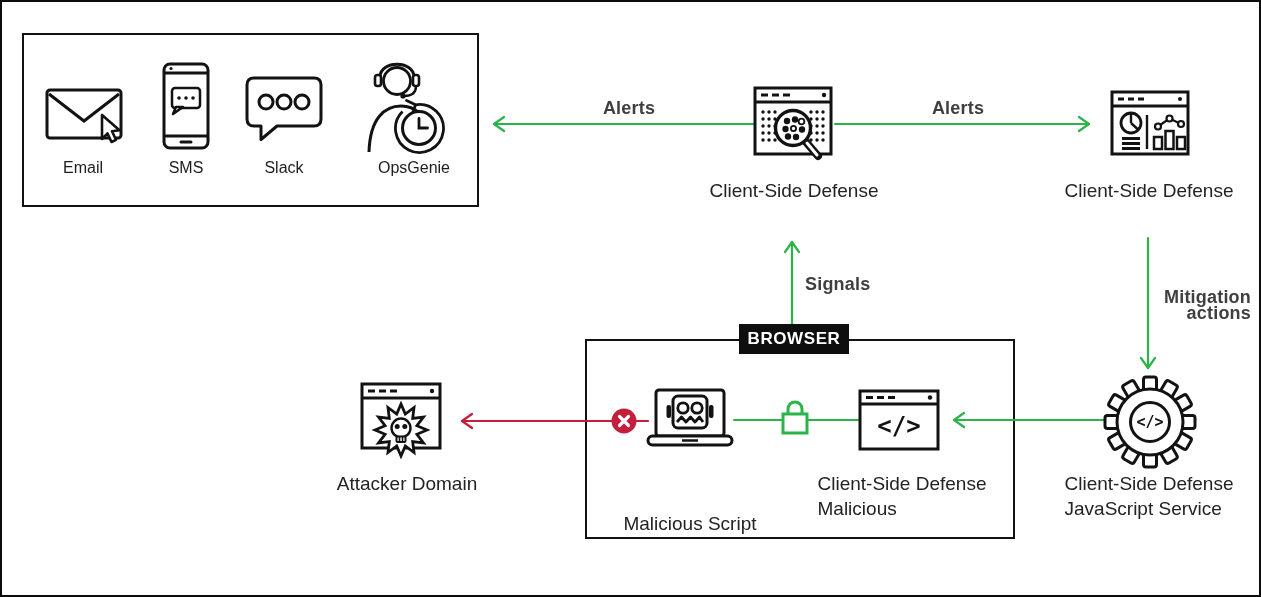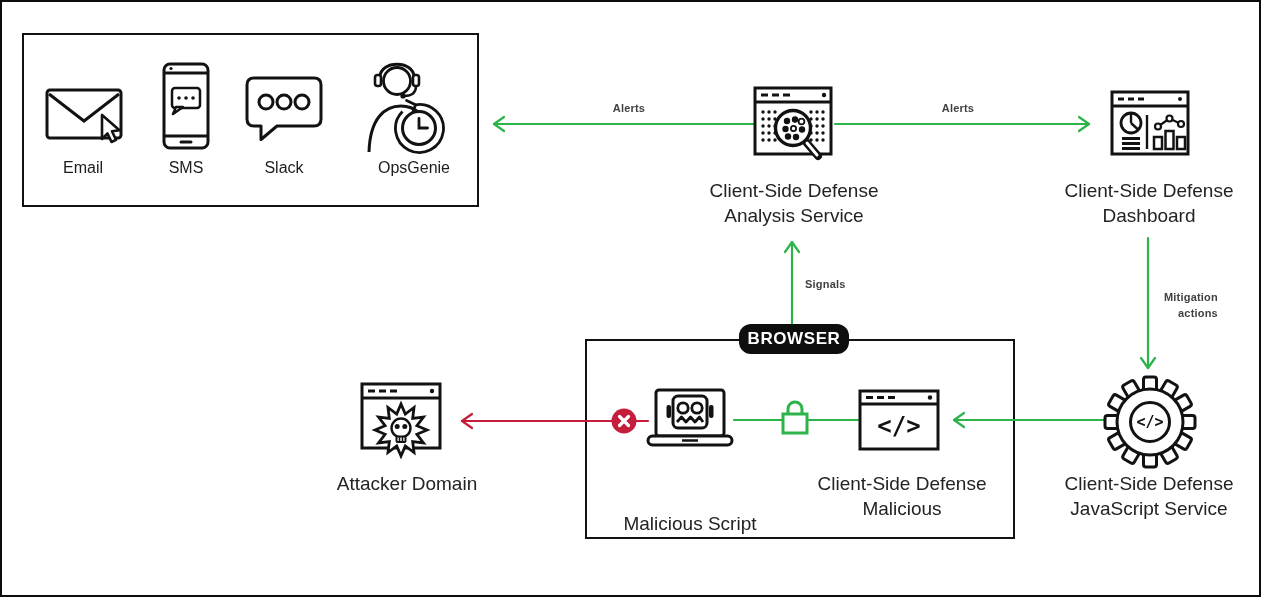--- a/index.html
+++ b/index.html
@@ -3,26 +3,26 @@
 <meta charset="utf-8">
 <style>
   html,body{margin:0;padding:0;background:#fff;font-family:"Liberation Sans",sans-serif;}
   :root{
     --green:#2CB34A; --red:#C41E3C; --ink:#121212; --lbl:#3F3F3F;
   }
   .canvas{position:relative;width:1257px;height:593px;border:2px solid #0c0c0c;background:#fff;overflow:hidden;}
   .box{position:absolute;border:2px solid var(--ink);background:#fff;box-sizing:border-box;}
   .icon{position:absolute;}
   .icon svg{display:block;}
-  .node-label{position:absolute;transform:translateX(-50%);text-align:center;font-size:19px;line-height:25px;color:#232323;white-space:nowrap;}
+  .node-label{position:absolute;transform:translateX(-50%);font-size:19px;line-height:25px;color:#232323;white-space:nowrap;}
   .channel-label{position:absolute;transform:translateX(-50%);font-size:16px;color:#1d1d1d;white-space:nowrap;}
-  .edge-label{position:absolute;font-size:11px;font-weight:700;color:var(--lbl);letter-spacing:.2px;white-space:nowrap;line-height:16px;}
+  .edge-label{position:absolute;font-size:18px;font-weight:700;color:var(--lbl);letter-spacing:.2px;white-space:nowrap;line-height:16px;}
   .edge-label.centered{transform:translateX(-50%);}
   .browser-tag{position:absolute;left:737px;top:322px;width:110px;height:30px;background:#0e0e0e;color:#fff;
-    display:flex;align-items:center;justify-content:center;font-weight:700;font-size:17px;letter-spacing:.6px;z-index:3;border-radius:12px;}
+    display:flex;align-items:center;justify-content:center;font-weight:700;font-size:17px;letter-spacing:.6px;z-index:3;}
   .connectors{position:absolute;left:0;top:0;pointer-events:none;z-index:1;}
   .stroke-ink{stroke:var(--ink);fill:none;stroke-width:3;}
   .fill-ink{fill:var(--ink);}
 </style>
 </head>
 <body>
 
 <div class="canvas">
 
   <svg class="connectors" width="1257" height="593" viewBox="0 0 1257 593">
@@ -145,21 +145,20 @@
           <circle cx="35" cy="50.5" r="3.2"></circle>
         <circle cx="43" cy="51" r="3.2"></circle>
           <circle cx="49" cy="43.5" r="3.2"></circle>
       </g>
       <circle cx="48.5" cy="35.5" r="2.9" fill="#fff" stroke="#121212" stroke-width="1.8"></circle>
       <circle cx="40.5" cy="42.5" r="2.6" fill="#fff" stroke="#121212" stroke-width="1.8"></circle>
     </svg>
   </div>
   <div class="node-label" style="left:792px;top:176px;">
     <div>Client-Side Defense</div>
-    <div>Analysis Service</div>
   </div>
 
   <div class="icon" style="left:1108px;top:88px;">
     <svg width="80" height="72" viewBox="0 0 80 72">
       <rect x="2" y="2" width="76" height="62" fill="#fff" stroke="#121212" stroke-width="3"></rect>
       <line class="stroke-ink" x1="2" y1="16" x2="78" y2="16"></line>
       <path d="M8,9 H14 M18,9 H24 M28,9 H34" stroke="#121212" stroke-width="3"></path>
       <circle class="fill-ink" cx="70" cy="9" r="2"></circle>
       <circle cx="21" cy="33" r="10" fill="none" stroke="#121212" stroke-width="2.8"></circle>
       <path d="M21,33 L21,24 M21,33 L28,39.5" stroke="#121212" stroke-width="2.4"></path>
@@ -169,21 +168,20 @@
       <rect x="55.5" y="41" width="8" height="18" fill="none" stroke="#121212" stroke-width="2.5"></rect>
       <rect x="67" y="47" width="8" height="12" fill="none" stroke="#121212" stroke-width="2.5"></rect>
       <path d="M48,36.5 L59.5,28.5 L71,34" fill="none" stroke="#121212" stroke-width="2.2"></path>
       <circle cx="48" cy="36.5" r="3" fill="#fff" stroke="#121212" stroke-width="2.2"></circle>
       <circle cx="59.5" cy="28.5" r="3" fill="#fff" stroke="#121212" stroke-width="2.2"></circle>
       <circle cx="71" cy="34" r="3" fill="#fff" stroke="#121212" stroke-width="2.2"></circle>
     </svg>
   </div>
   <div class="node-label" style="left:1147px;top:176px;">
     <div>Client-Side Defense</div>
-    <div>Dashboard</div>
   </div>
 
   <div class="icon" style="left:1100px;top:372px;z-index:2;">
     <svg width="96" height="96" viewBox="0 0 96 96">
       <g fill="#fff" stroke="#121212" stroke-width="3">
         <rect x="41.5" y="3" width="13" height="14" rx="2.5" transform="rotate(0 48 48)"></rect>
         <rect x="41.5" y="3" width="13" height="14" rx="2.5" transform="rotate(30 48 48)"></rect>
         <rect x="41.5" y="3" width="13" height="14" rx="2.5" transform="rotate(60 48 48)"></rect>
         <rect x="41.5" y="3" width="13" height="14" rx="2.5" transform="rotate(90 48 48)"></rect>
         <rect x="41.5" y="3" width="13" height="14" rx="2.5" transform="rotate(120 48 48)"></rect>

